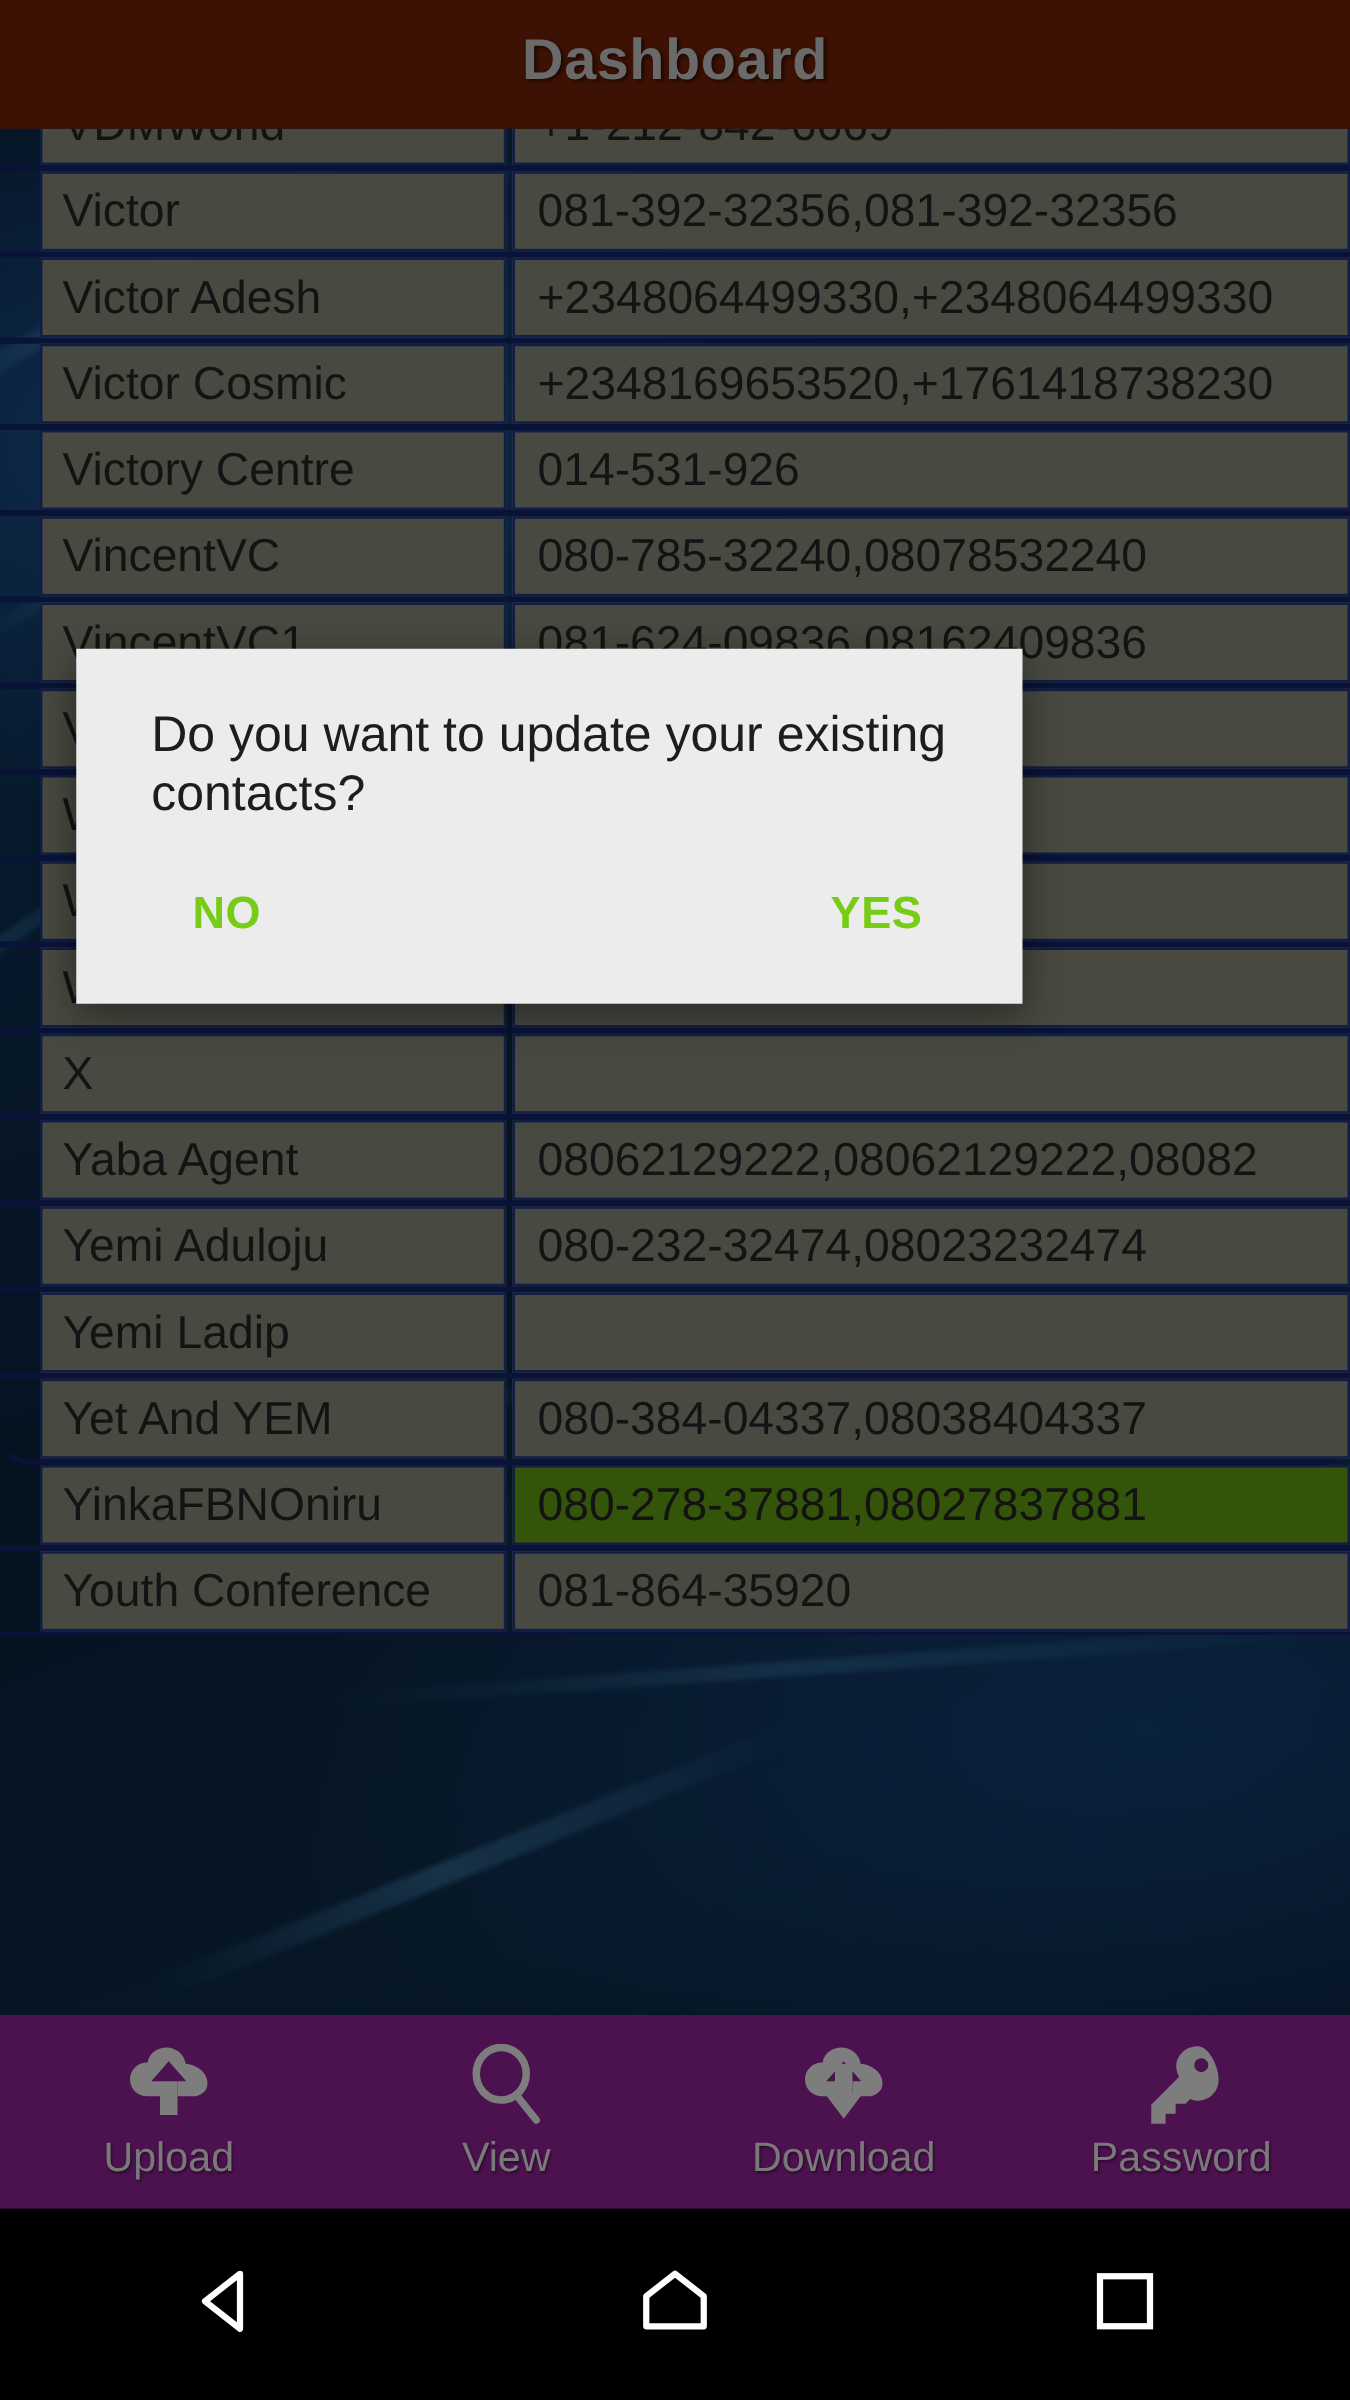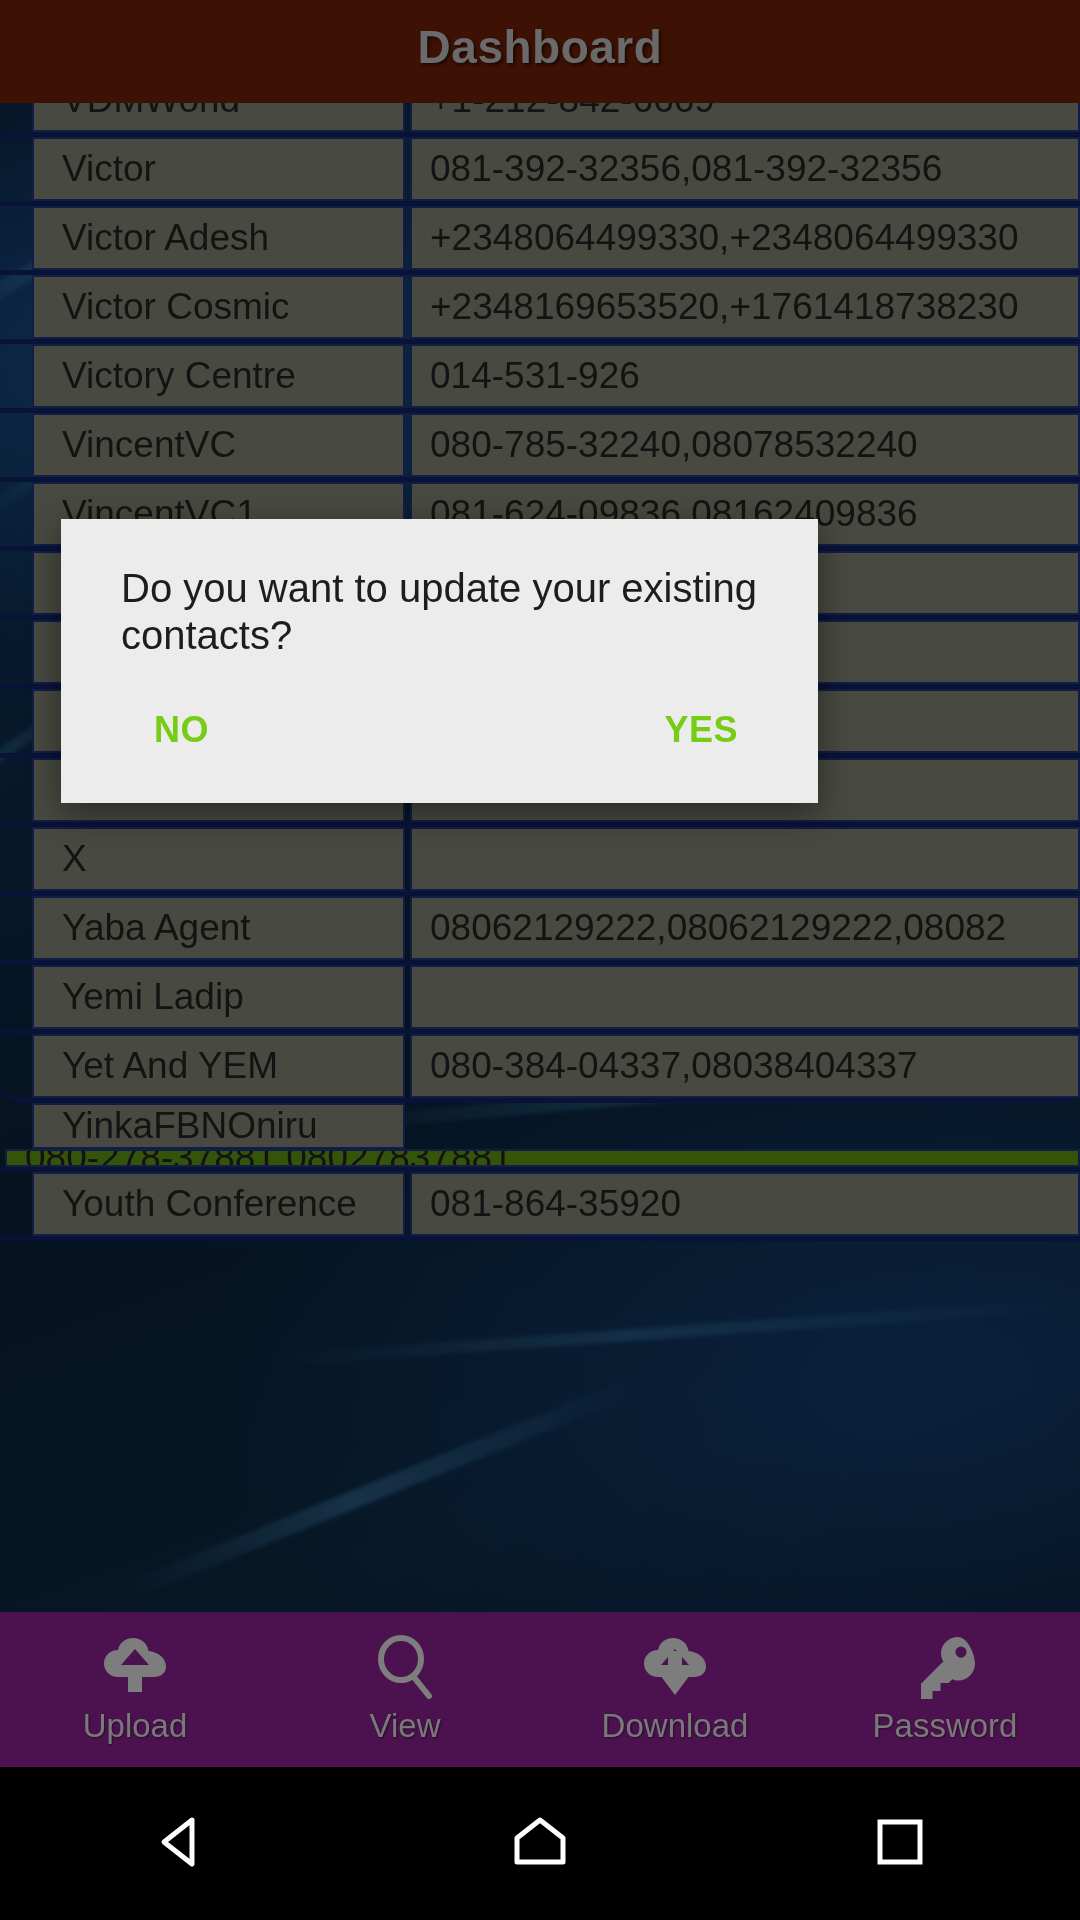--- a/index.html
+++ b/index.html
@@ -61,21 +61,21 @@
     border-bottom:5px solid #0c1c52;
     box-sizing:border-box;
   }
   .cell{
     background:#6b6d60;
     display:flex;align-items:center;
     box-sizing:border-box;
     border:2px solid #1b2c66;
     color:#1d1d1d;
     font-size:37px;
-    padding-left:28px;
+    padding-left:16px;
     white-space:nowrap;
     overflow:hidden;
   }
   .cell.name{width:373px;margin-left:32px;}
   .cell.num{flex:1;margin-left:5px;padding-left:18px;}
 
   
   #bottomnav{
     position:absolute;left:0;bottom:153px;width:1080px;height:155px;
     background:#6e2008;
@@ -208,28 +208,32 @@
         </div>
         <div class="row" style="border-bottom-color: rgb(12, 28, 82);">
           <div class="cell name" style="background: rgb(107, 109, 96);">X</div>
           <div class="cell num" style="background: rgb(107, 109, 96);"></div>
         </div>
         <div class="row" style="border-bottom-color: rgb(12, 28, 82);">
           <div class="cell name" style="background: rgb(107, 109, 96);">Yaba Agent</div>
           <div class="cell num" style="background: rgb(107, 109, 96);">08062129222,08062129222,08082</div>
         </div>
         <div class="row" style="border-bottom-color: rgb(12, 28, 82);">
+          <div class="cell name" style="background: rgb(107, 109, 96);">Yemi Aduloju</div>
+          <div class="cell num" style="background: rgb(107, 109, 96);">080-232-32474,08023232474</div>
+        </div>
+        <div class="row" style="border-bottom-color: rgb(12, 28, 82);">
           <div class="cell name" style="background: rgb(107, 109, 96);">Yemi Ladip</div>
           <div class="cell num" style="background: rgb(107, 109, 96);"></div>
         </div>
         <div class="row" style="border-bottom-color: rgb(12, 28, 82); border-radius: 23px;">
           <div class="cell name" style="background: rgb(107, 109, 96);">Yet And YEM</div>
           <div class="cell num" style="background: rgb(107, 109, 96);">080-384-04337,08038404337</div>
         </div>
-        <div class="row" style="border-bottom-color: rgb(12, 28, 82); flex-direction: column;">
+        <div class="row" style="border-bottom-color: rgb(12, 28, 82);">
           <div class="cell name" style="background: rgb(107, 109, 96);">YinkaFBNOniru</div>
           <div class="cell num" style="background: #4d7c0f;">080-278-37881,08027837881</div>
         </div>
         <div class="row" style="border-bottom-color: rgb(12, 28, 82);">
           <div class="cell name" style="background: rgb(107, 109, 96);">Youth Conference</div>
           <div class="cell num" style="background: rgb(107, 109, 96);">081-864-35920</div>
         </div>
       </div>
   </div>
 

